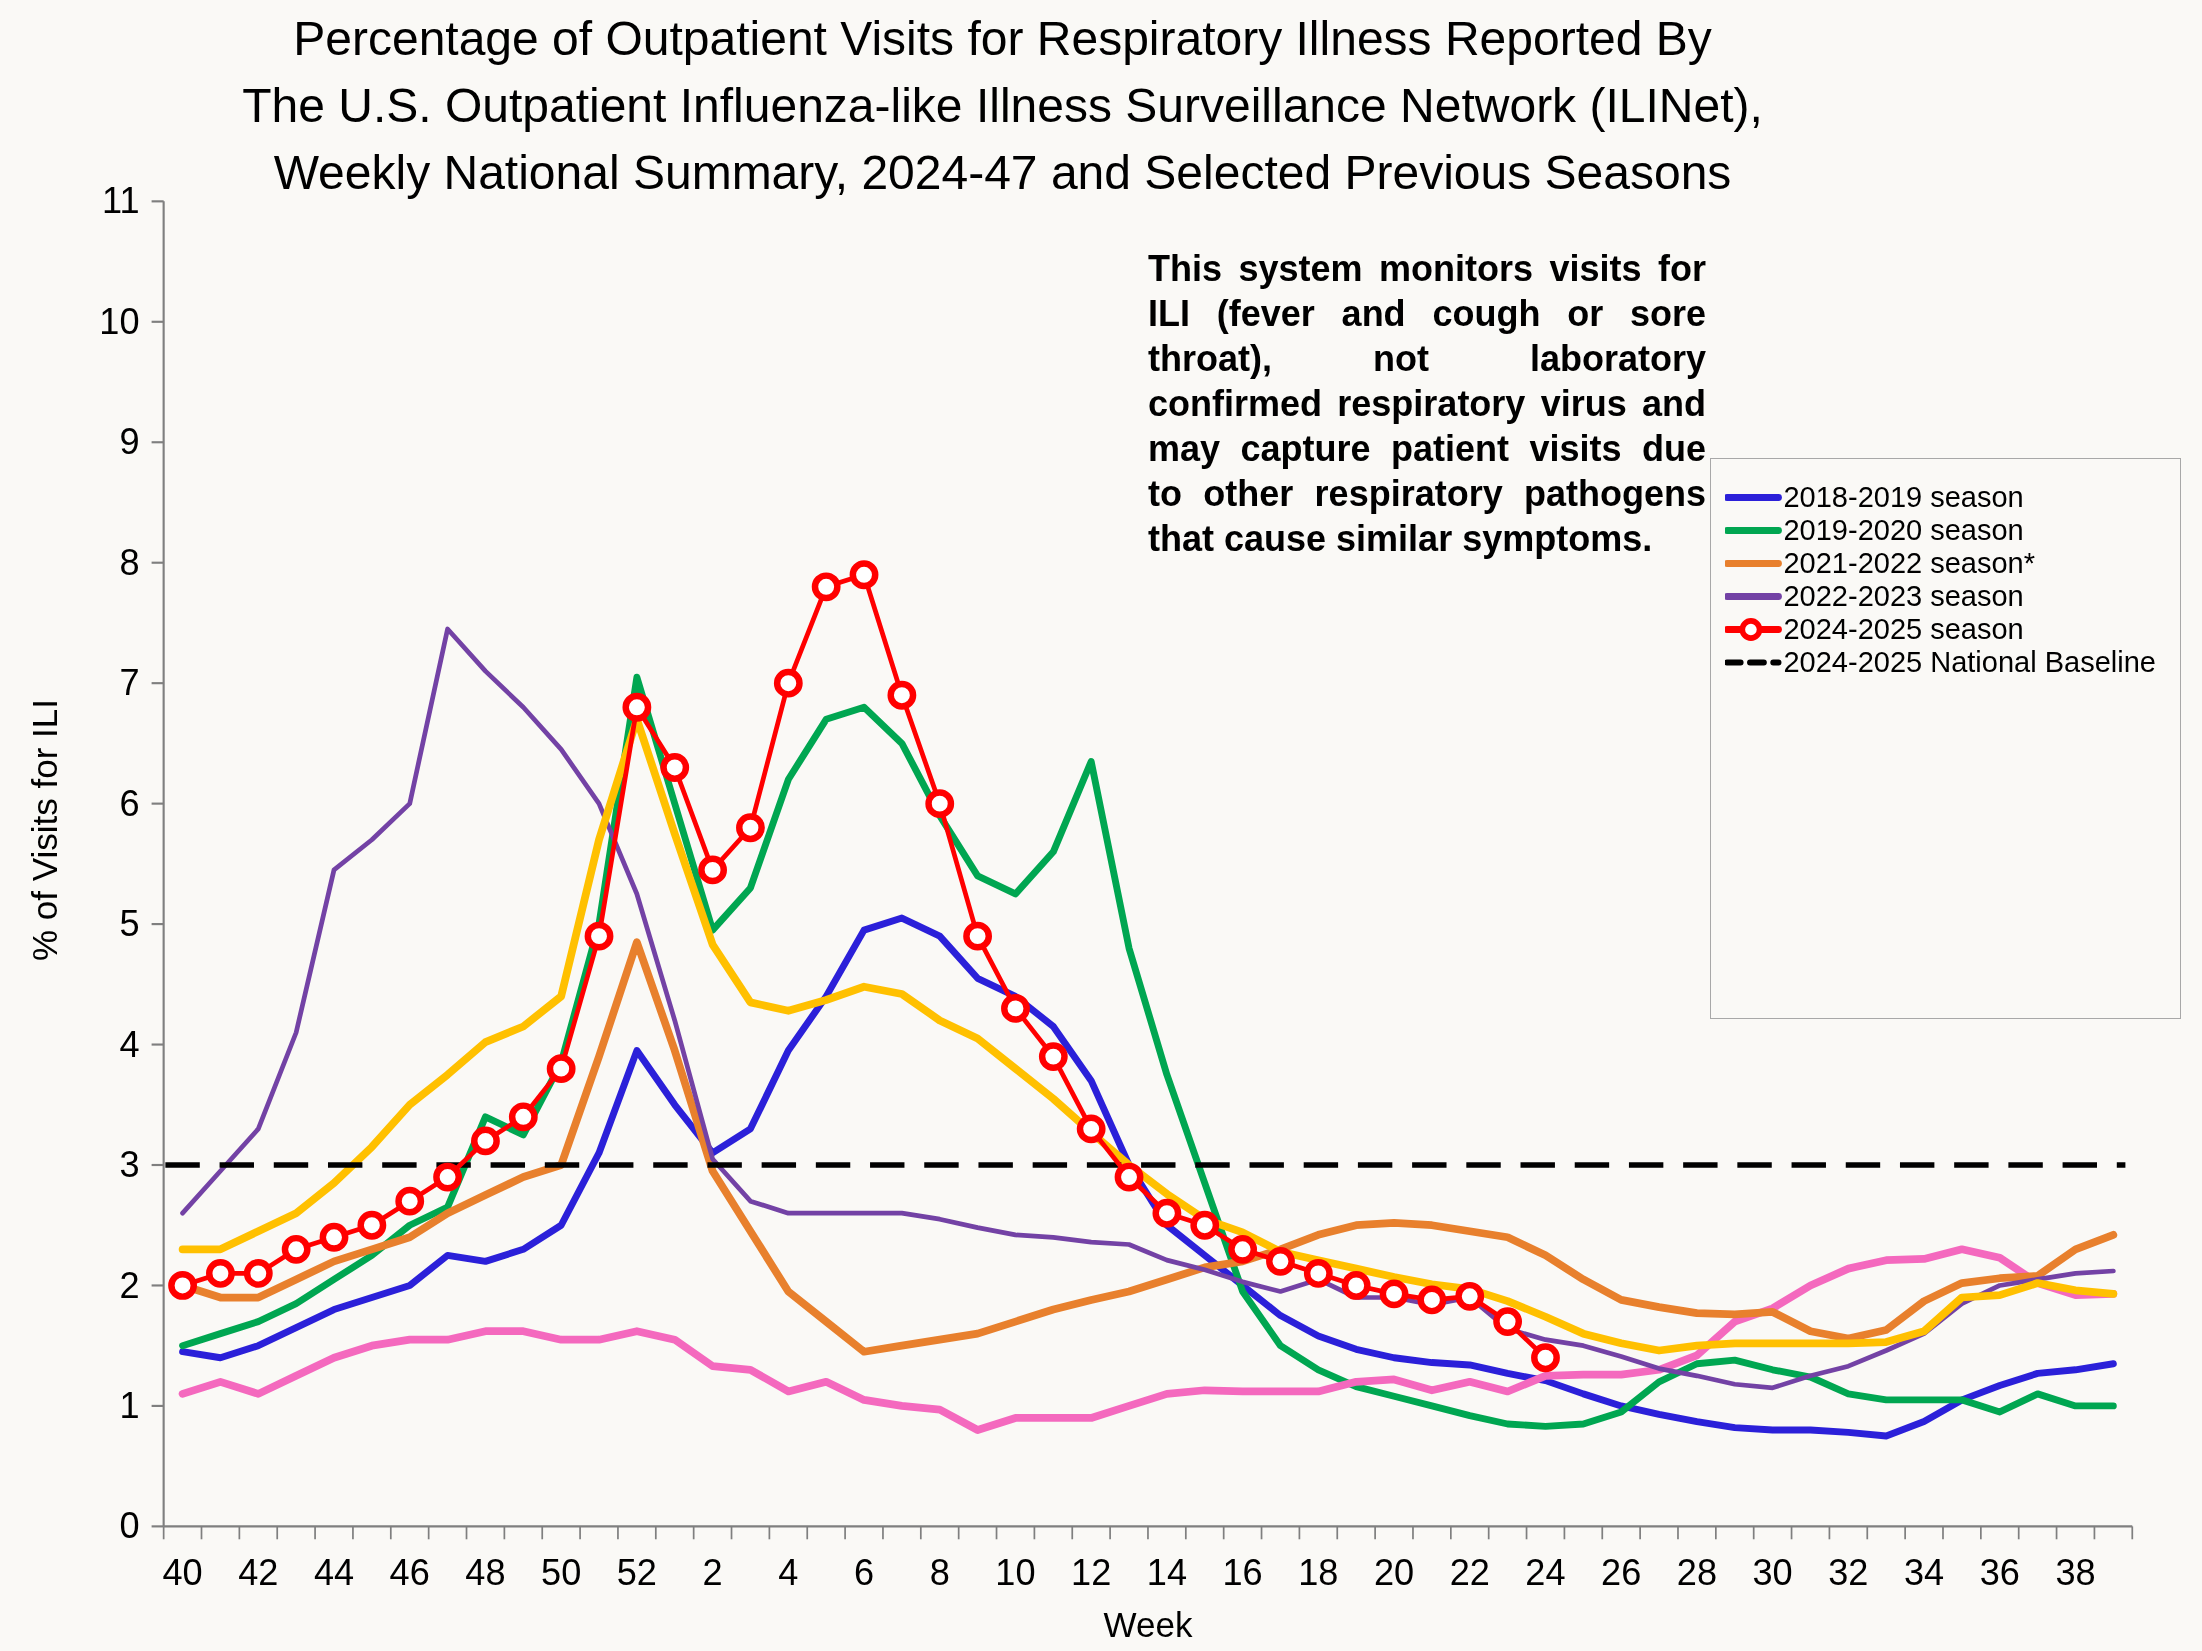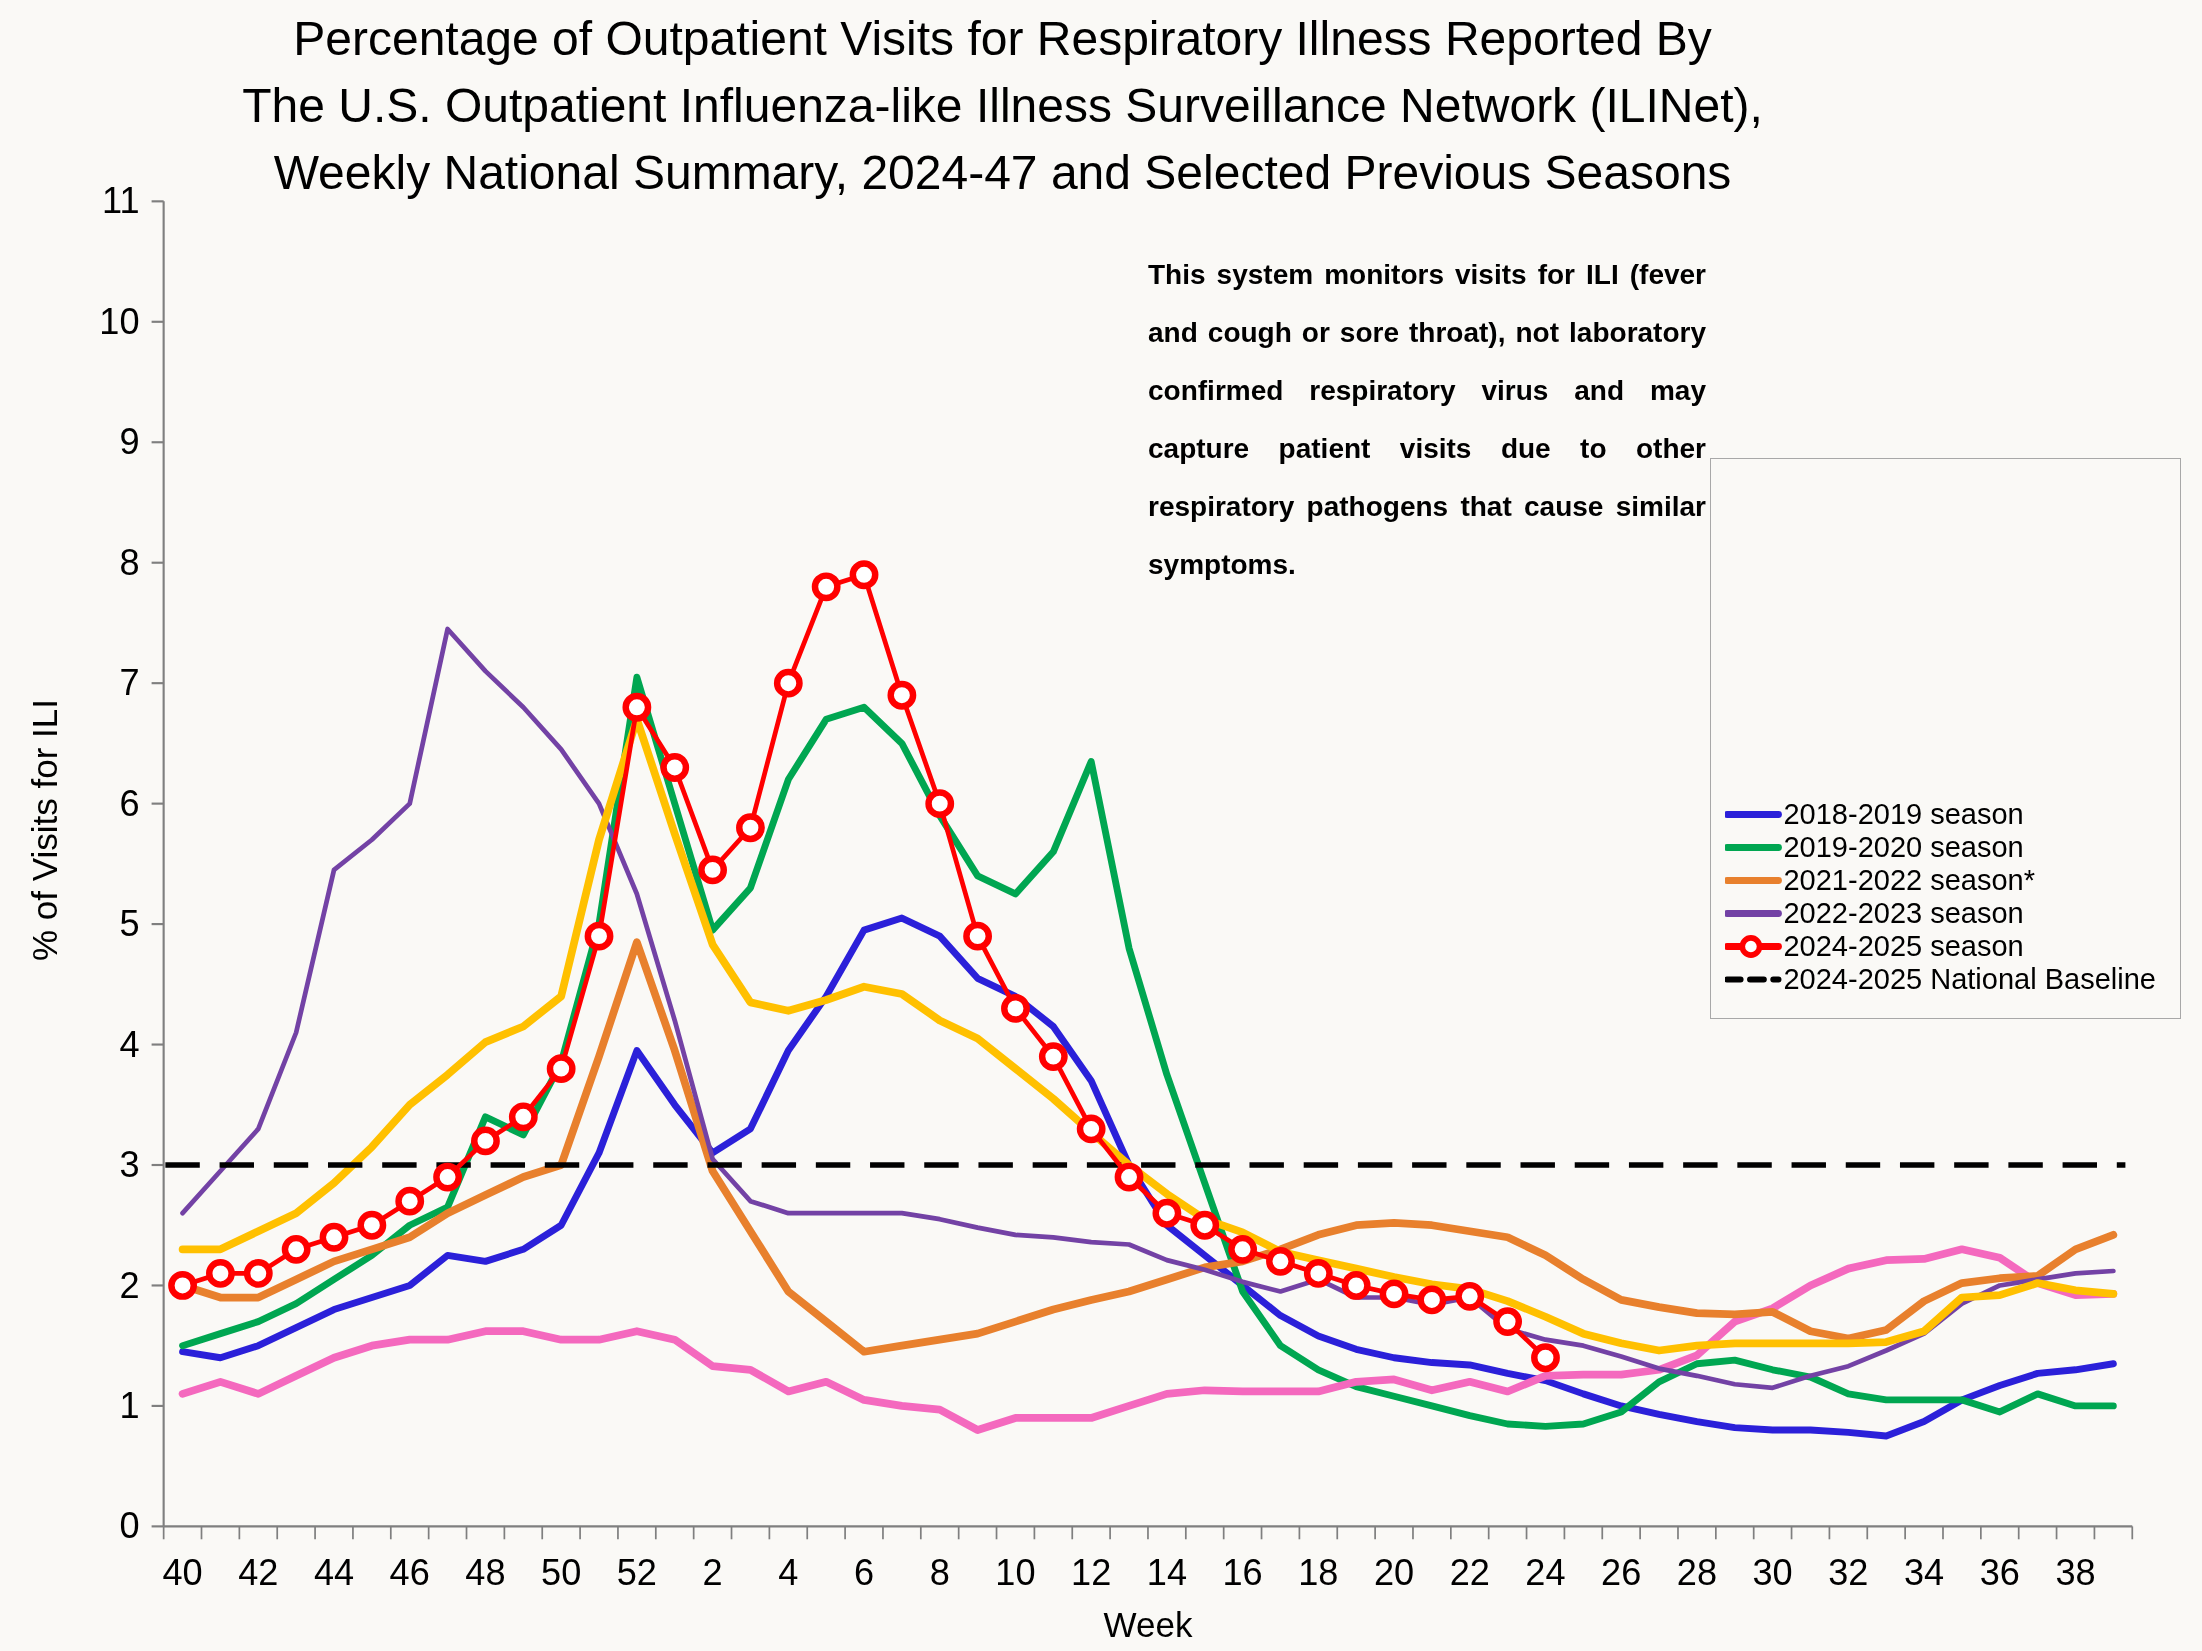--- a/index.html
+++ b/index.html
@@ -1,24 +1,24 @@
 <!DOCTYPE html>
 <html style="font-size:13.8px"><head>
 <meta charset="utf-8">
 <style>
   html,body{margin:0;padding:0;background:#FAF9F6;}
   .stage{position:relative;width:2203px;height:1652px;background:#FAF9F6;color:#000;
          font-family:"Liberation Sans",sans-serif;overflow:hidden;}
   .title{position:absolute;top:5.2px;left:0;width:2005px;text-align:center;
          font-size:48px;line-height:67px;font-weight:400;}
   .annotation{position:absolute;left:1148px;top:246px;width:558px;
-         font-size:28px;line-height:58px;font-weight:bold;text-align:justify;}
+         font-size:36px;line-height:45px;font-weight:bold;text-align:justify;}
   .legend{position:absolute;left:1710px;top:458px;width:471px;height:561px;
          box-sizing:border-box;border:1.7px solid #A8A8A8;background:#FAF9F6;
-         display:flex;flex-direction:column;justify-content:flex-end;
+         display:flex;flex-direction:column;justify-content:flex-start;
          padding:22.4px 5.2px 22.4px 13.8px;}
   .legend-item{display:flex;align-items:center;gap:1.7px;font-size:29px;white-space:nowrap;}
   .ylab{position:absolute;left:45px;top:830px;transform:translate(-50%,-50%) rotate(-90deg);
          font-size:35px;white-space:nowrap;}
   .xlab{position:absolute;left:1148px;top:1605px;transform:translateX(-50%);font-size:35px;}
   svg.chart{position:absolute;left:0;top:0;}
 </style>
 </head>
 <body>
 

